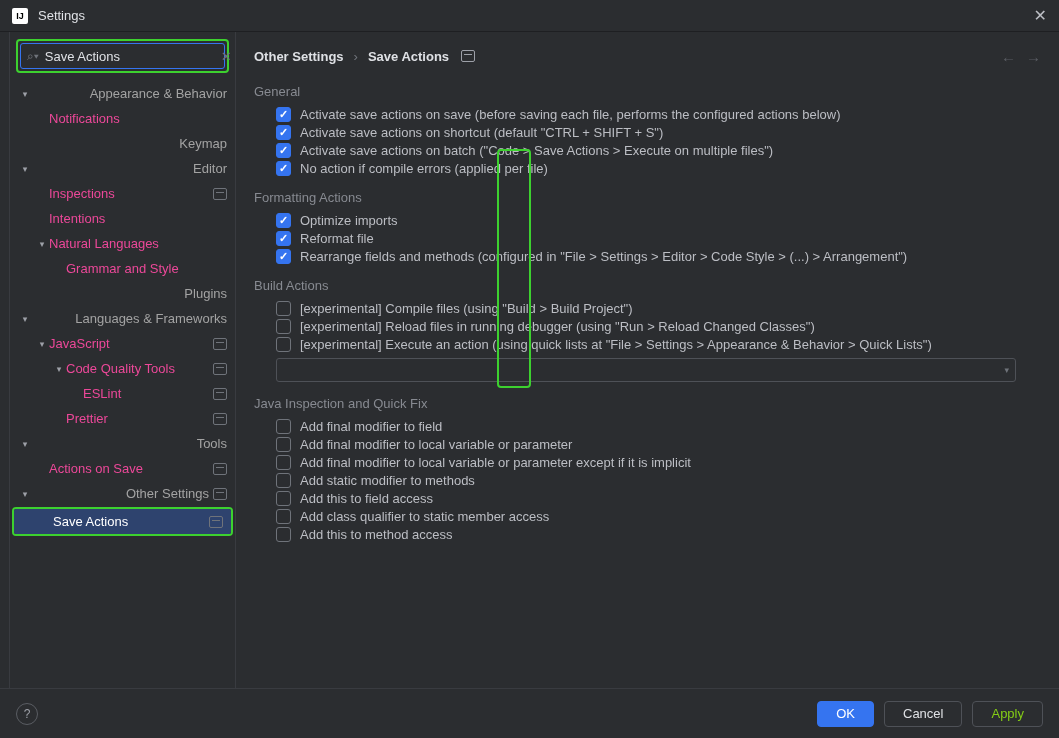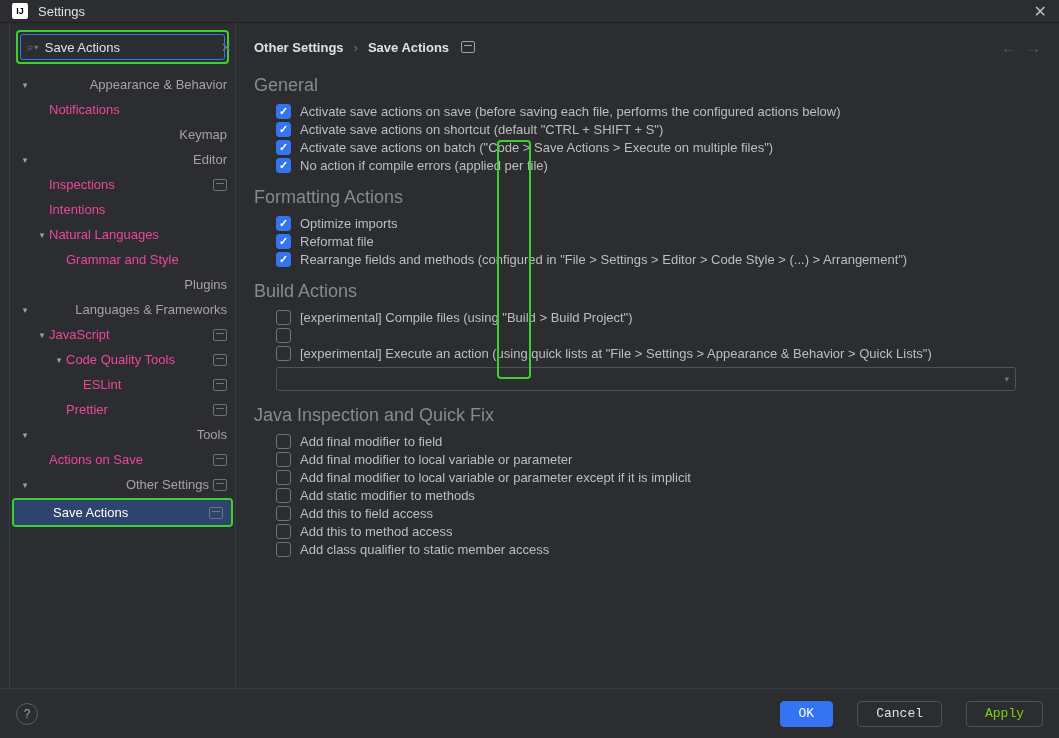--- a/index.html
+++ b/index.html
@@ -8,21 +8,21 @@
   background: #2b2d30;
   color: #bcbec4;
   font-size: 13px;
   width: 1059px;
   height: 738px;
   overflow: hidden;
   display: flex;
   flex-direction: column;
 }
 .titlebar {
-  height: 23px;
+  height: 32px;
   display: flex;
   align-items: center;
   padding: 4px 12px;
   background: #2b2d30;
   border-bottom: 1px solid #1e1f22;
 }
 .app-icon {
   width: 16px; height: 16px;
   background: #fff;
   margin-right: 10px;
@@ -147,21 +147,21 @@
 }
 .navbtns { margin-left: auto; display: flex; gap: 10px; color: #5a5d63; }
 .navbtns span { cursor: pointer; font-size: 15px; }
 .scroll {
   flex: 1;
   overflow-y: auto;
   padding: 4px 18px 20px 18px;
 }
 .section-h {
   color: #878a91;
-  font-size: 18px;
+  font-size: 13px;
   margin: 14px 0 8px 0;
 }
 .section-h.first { margin-top: 0; }
 .opt {
   display: flex;
   align-items: center;
   margin: 3px 0;
   padding-left: 22px;
 }
 .cb {
@@ -218,21 +218,21 @@
   width: 22px; height: 22px;
   border: 1px solid #5a5d63;
   border-radius: 50%;
   display: flex;
   align-items: center;
   justify-content: center;
   color: #9da0a8;
   cursor: pointer;
   font-size: 12px;
 }
-.btns { margin-left: auto; display: flex; gap: 24px; font-family: Liberation Mono, monospace; }
+.btns { margin-left: auto; display: flex; gap: 10px; }
 .btn {
   height: 26px;
   padding: 0 18px;
   border-radius: 4px;
   border: 1px solid #4e5157;
   background: #2b2d30;
   color: #dfe1e5;
   cursor: pointer;
   font-size: 13px;
   display: flex;
@@ -396,20 +396,21 @@
           <span class="cb checked"></span>
           <span class="opt-label">Rearrange fields and methods (configured in "File &gt; Settings &gt; Editor &gt; Code Style &gt; (...) &gt; Arrangement")</span>
         </div>
         <div class="section-h">Build Actions</div>
         <div class="opt">
           <span class="cb"></span>
           <span class="opt-label">[experimental] Compile files (using "Build &gt; Build Project")</span>
         </div>
         <div class="opt">
           <span class="cb"></span>
+          <span class="opt-label">[experimental] Reload files in running debugger (using "Run &gt; Reload Changed Classes")</span>
         </div>
         <div class="opt">
           <span class="cb"></span>
           <span class="opt-label">[experimental] Execute an action (using quick lists at "File &gt; Settings &gt; Appearance &amp; Behavior &gt; Quick Lists")</span>
         </div>
         <div class="combo">
           <span class="dd">▾</span>
         </div>
         <div class="section-h">Java Inspection and Quick Fix</div>
         <div class="opt">
@@ -427,25 +428,25 @@
         <div class="opt">
           <span class="cb"></span>
           <span class="opt-label">Add static modifier to methods</span>
         </div>
         <div class="opt">
           <span class="cb"></span>
           <span class="opt-label">Add this to field access</span>
         </div>
         <div class="opt">
           <span class="cb"></span>
+          <span class="opt-label">Add class qualifier to static member access</span>
+        </div>
+        <div class="opt">
+          <span class="cb"></span>
           <span class="opt-label">Add this to method access</span>
-        </div>
-        <div class="opt">
-          <span class="cb"></span>
-          <span class="opt-label">Add class qualifier to static member access</span>
         </div>
       </div>
     <div class="hl-box1"></div>
   </div>
 </div>
 
 <div class="footer">
   <div class="help">?</div>
   <div class="btns">
     <div class="btn primary">OK</div>

